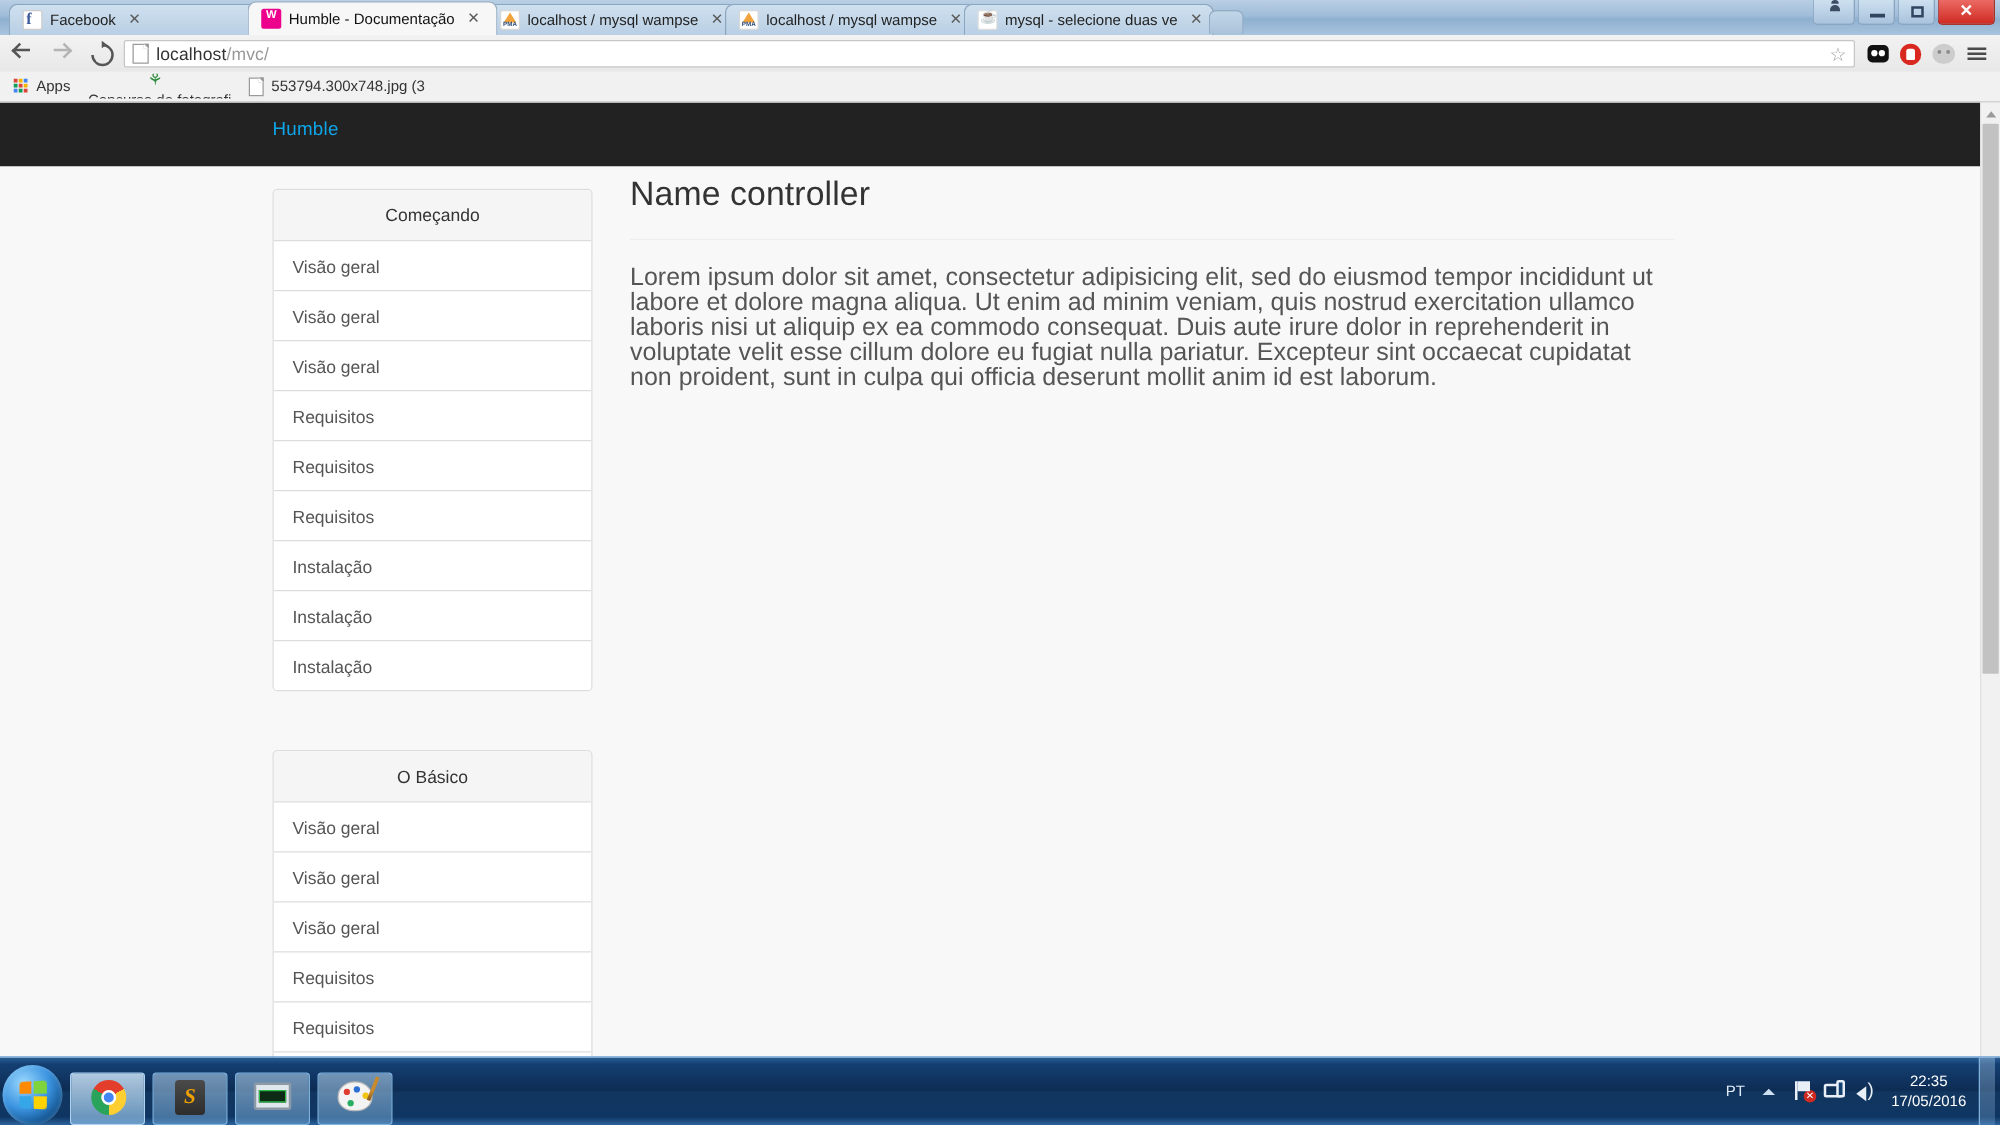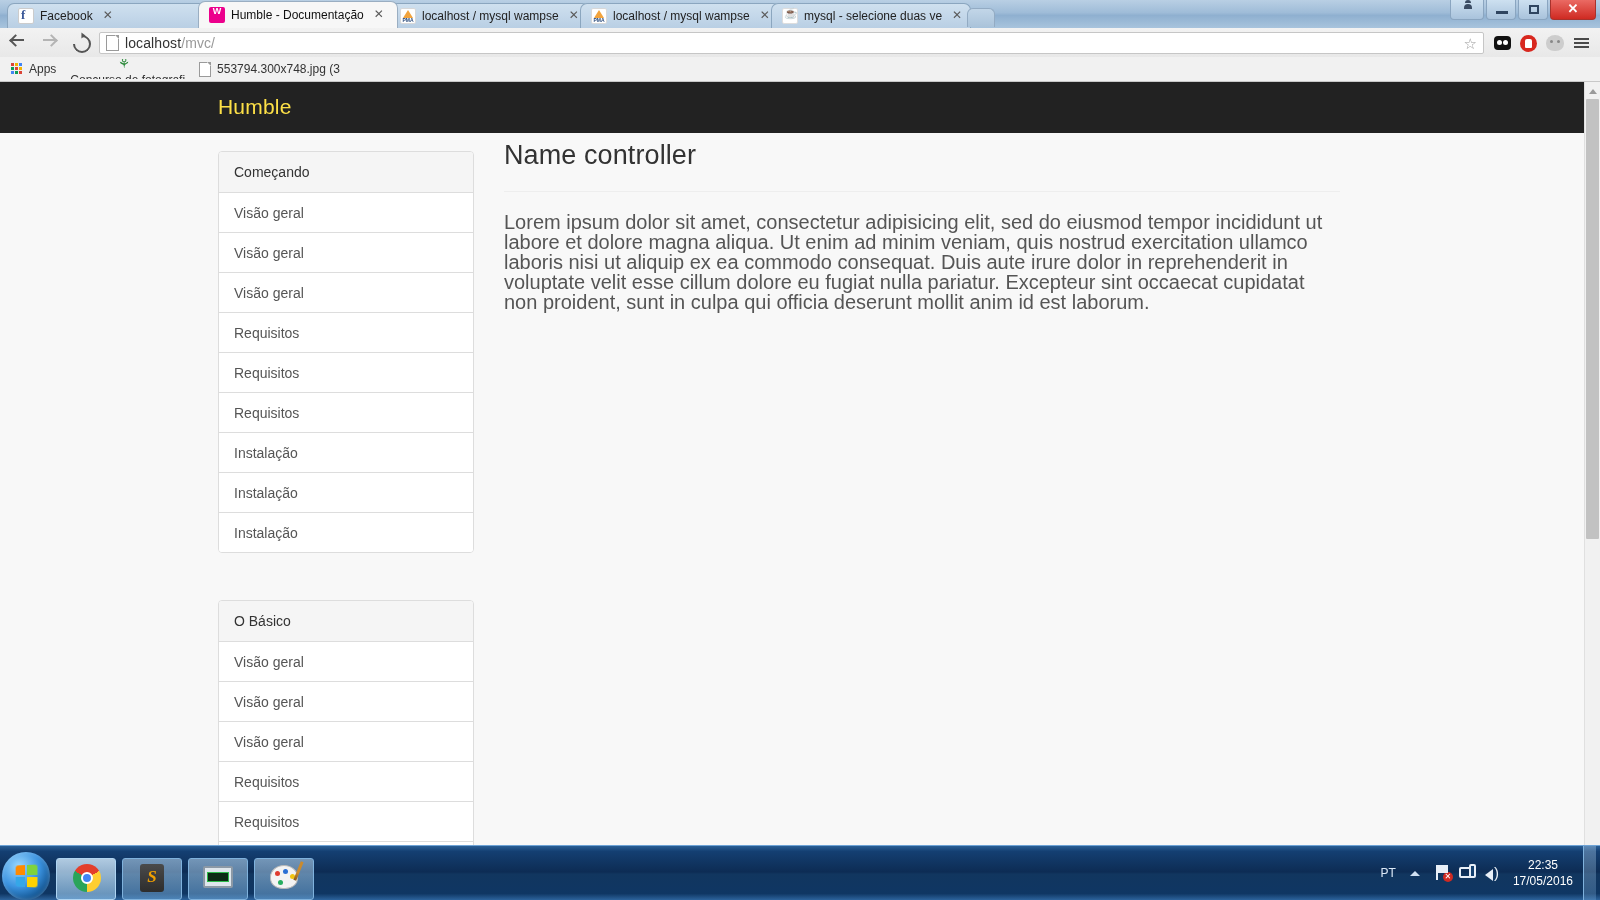--- a/index.html
+++ b/index.html
@@ -470,22 +470,22 @@
   }
   .navbar {
     position: absolute;
     left: 0; top: 0;
     width: 1600px; height: 51px;
     background: #222;
   }
   .brand {
     position: absolute;
     left: 218px; top: 13px;
-    font-size: 21px;
-    color: #fde047;
+    font-size: 15px;
+    color: #0ea5e9;
     letter-spacing: .2px;
   }
   .sidebar {
     position: absolute;
     left: 218px; top: 69px;
     width: 256px;
   }
   .list-group {
     width: 256px;
     margin-bottom: 47px;
@@ -504,20 +504,21 @@
     border-top: 1px solid #ddd;
     background: #fff;
     box-sizing: border-box;
     white-space: nowrap;
     overflow: hidden;
   }
   .lg-item.heading {
     background: #f5f5f5;
     color: #333;
     border-top: none;
+    text-align: center;
   }
   .content {
     position: absolute;
     left: 504px; top: 56px;
     width: 836px;
   }
   .content h1 {
     margin: 0;
     font-size: 27px;
     font-weight: normal;

